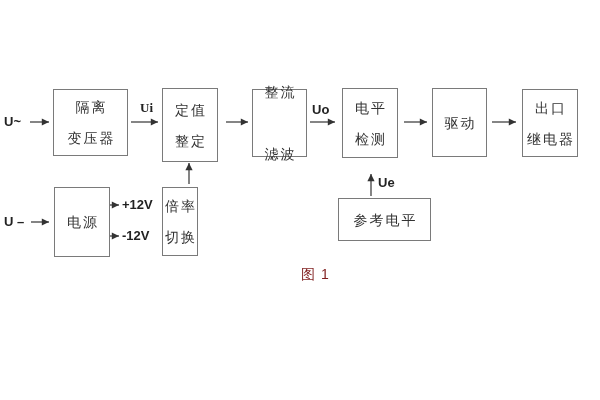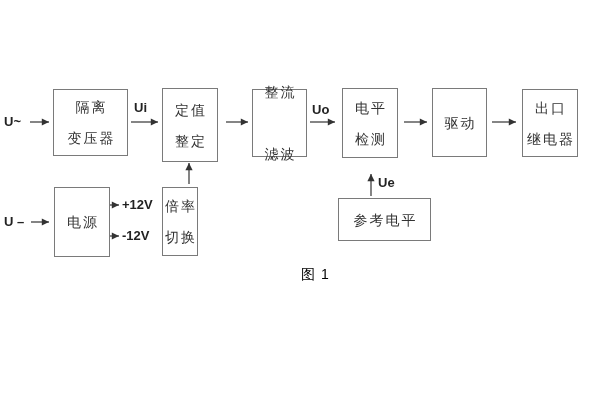--- a/index.html
+++ b/index.html
@@ -23,26 +23,26 @@
   .b-rec {left:252px; top:89px;  width:55px; height:68px;gap:48px;}
   .b-lvl {left:342px; top:88px;  width:56px; height:70px;}
   .b-drv {left:432px; top:88px;  width:55px; height:69px;text-align:center;}
   .b-out {left:522px; top:89px;  width:56px; height:68px;}
   .b-pwr {left:54px;  top:187px; width:56px; height:70px;}
   .b-rat {left:162px; top:187px; width:36px; height:69px;text-align:right;}
   .b-ref {left:338px; top:198px; width:93px; height:43px;}
   .sig{position:absolute;font-size:13px;font-weight:700;color:#222;line-height:1;white-space:nowrap;}
   .l-uac{left:4px;  top:115px;}
   .l-udc{left:4px;  top:215px;}
-  .l-ui {left:134px;top:101px;}
+  .l-ui {left:140px;top:101px;font-family:Liberation Serif, serif;}
   .l-uo {left:312px;top:103px;}
   .l-ue {left:378px;top:176px;}
   .l-p12{left:122px;top:198px;}
   .l-m12{left:122px;top:229px;}
-  .caption{position:absolute;left:301px;top:266px;font-size:14px;font-weight:400;color:#000000;letter-spacing:1px;}
+  .caption{position:absolute;left:301px;top:266px;font-size:14px;font-weight:400;color:#7f1d1d;letter-spacing:1px;}
 </style>
 </head>
 <body>
 
 <div class="canvas">
 
   <svg class="wires" viewBox="0 0 600 400" xmlns="http://www.w3.org/2000/svg">
     <defs>
       <marker id="ah" viewBox="0 0 10 10" refX="10" refY="5" markerWidth="7" markerHeight="6" orient="auto">
         <path d="M0,0 L10,5 L0,10 z" fill="#333333"></path>

